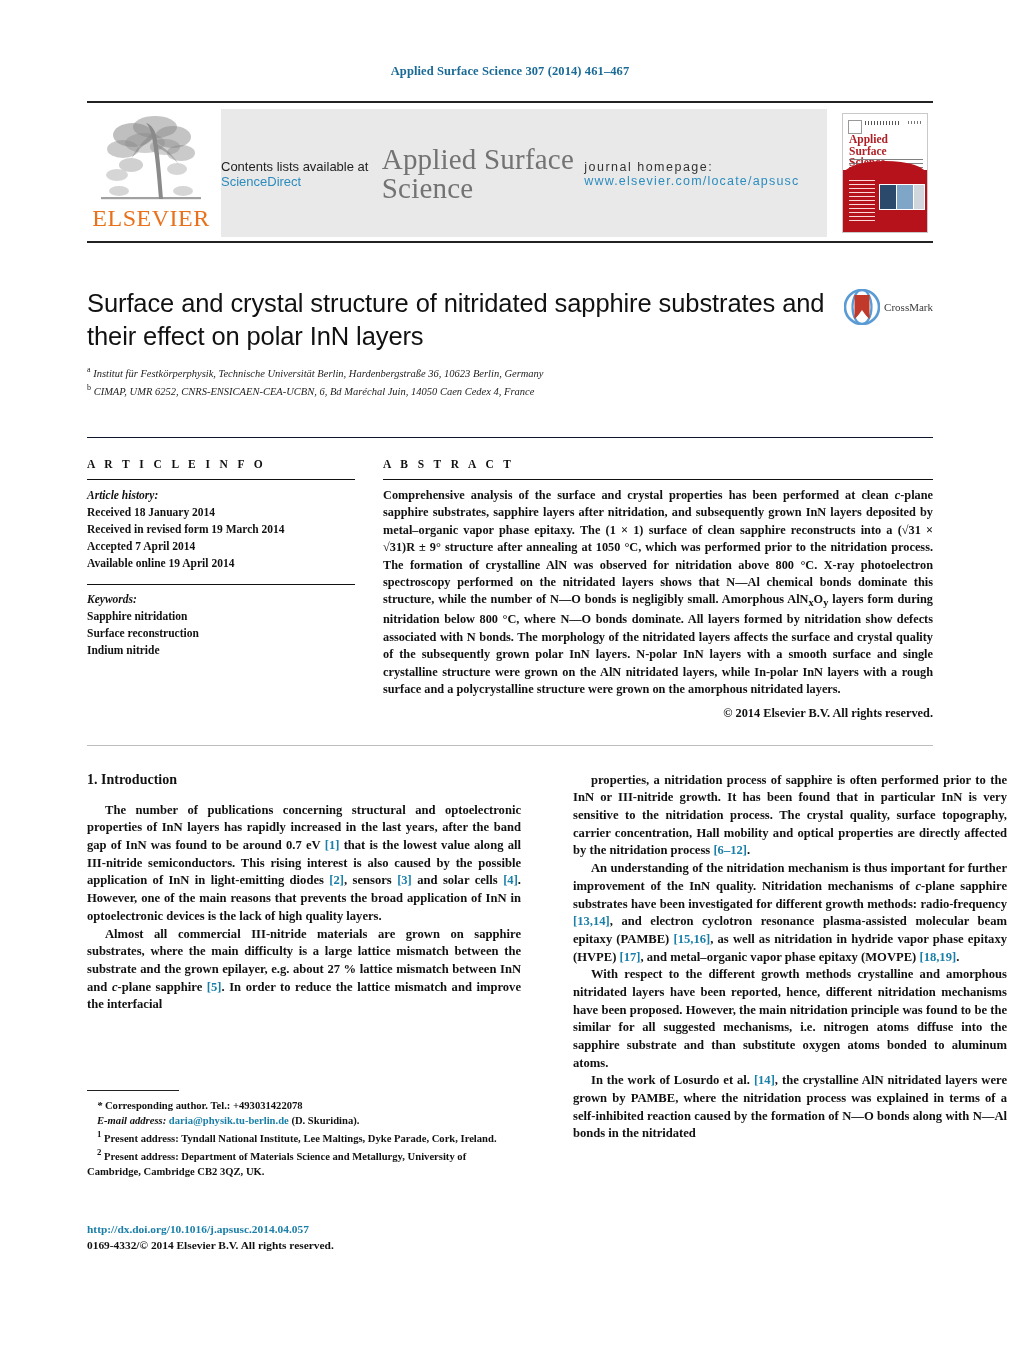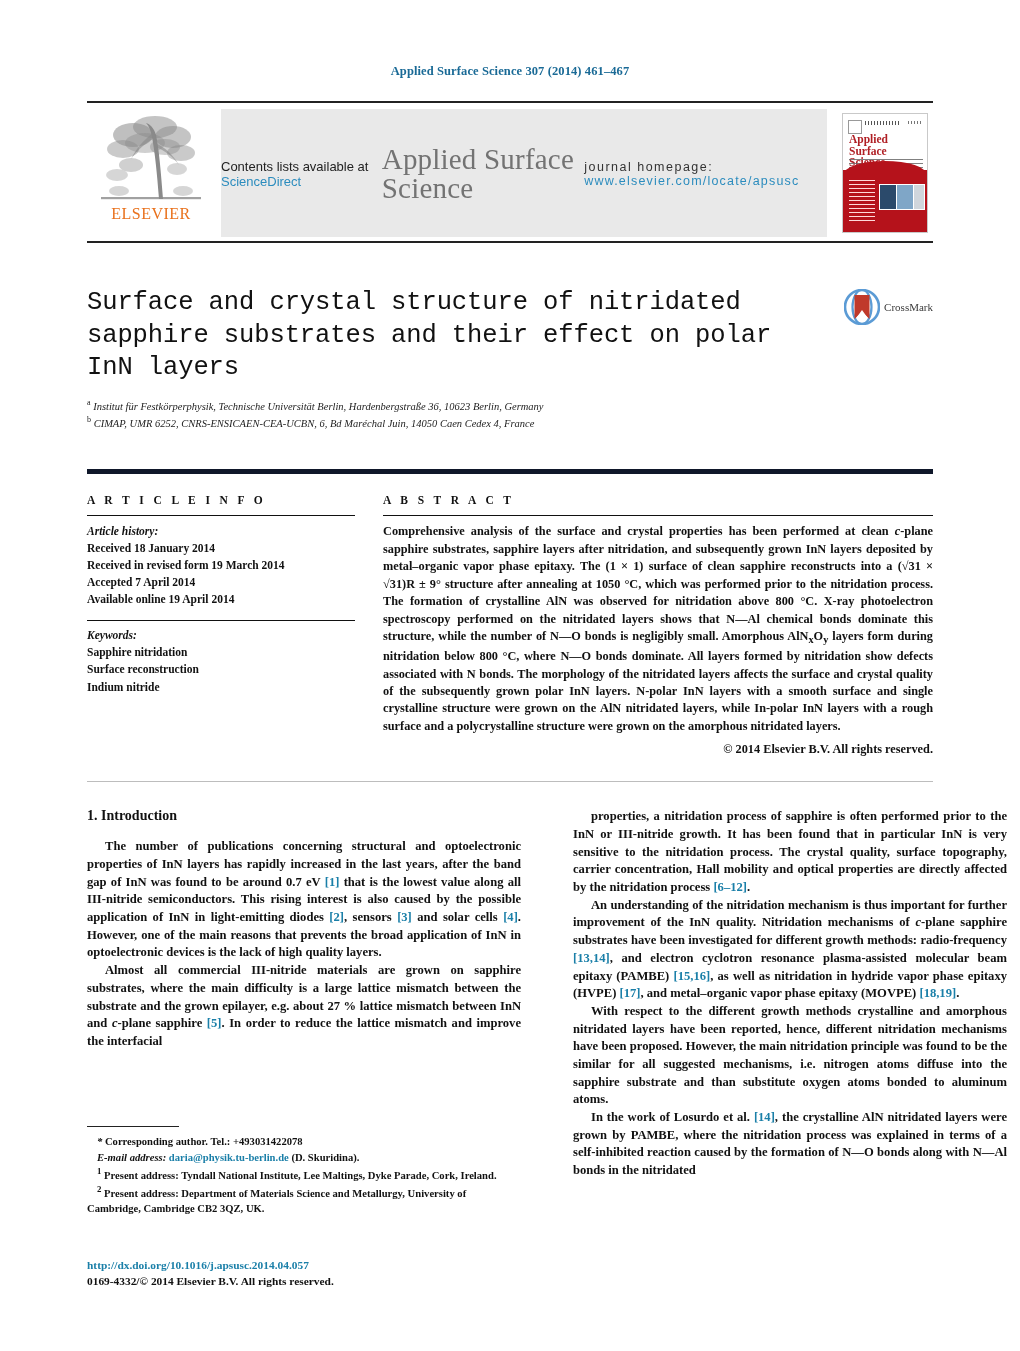--- a/index.html
+++ b/index.html
@@ -50,21 +50,21 @@
     display: flex;
     flex-direction: column;
     align-items: center;
     justify-content: flex-start;
     padding-top: 4px;
   }
   .tree-svg { display:block; }
   .elsevier-word {
     font-family: "Liberation Serif", serif;
     color: #E9711C;
-    font-size: 16px;
+    font-size: 24px;
     letter-spacing: 0.5px;
     font-weight: normal;
     line-height: 1;
     margin-top: 1px;
   }
   .banner-mid {
     flex: 1 1 auto;
     background: #e9e9e9;
     margin: 0 10px 0 6px;
     display: flex;
@@ -153,21 +153,21 @@
   .cover .cov-img3{ left:70px; width:10px; background:#d0d6dc;}
 
   
   .title-row {
     display: flex;
     align-items: flex-start;
     margin-top: 44px;
   }
   .title-col { flex: 1 1 auto; padding-right: 16px; }
   h1.paper-title {
-    font-family: Liberation Mono, monospace;
+    font-family: Liberation Sans, sans-serif;
     font-size: 25.5px;
     font-weight: normal;
     line-height: 1.28;
     margin: 0;
     color: #111;
     letter-spacing: -0.1px;
   }
   .crossmark-box {
     flex: 0 0 auto;
     display: flex;
@@ -197,21 +197,21 @@
     font-size: 10.5px;
     line-height: 1.5;
     color: #222;
   }
   .affils sup { font-style: normal; font-size: 8px; vertical-align: super; }
 
   
   .info-abs {
     margin-top: 38px;
     display: flex;
-    border-top: 5px solid #0f172a;
+    border-top: 1px solid #0f172a;
     padding-top: 20px;
   }
   .info-col { flex: 0 0 268px; padding-right: 28px; }
   .abs-col { flex: 1 1 auto; }
   .sec-head {
     font-family: "Liberation Serif", serif;
     font-weight: bold;
     font-size: 11.5px;
     letter-spacing: 3.4px;
     color: #111;

